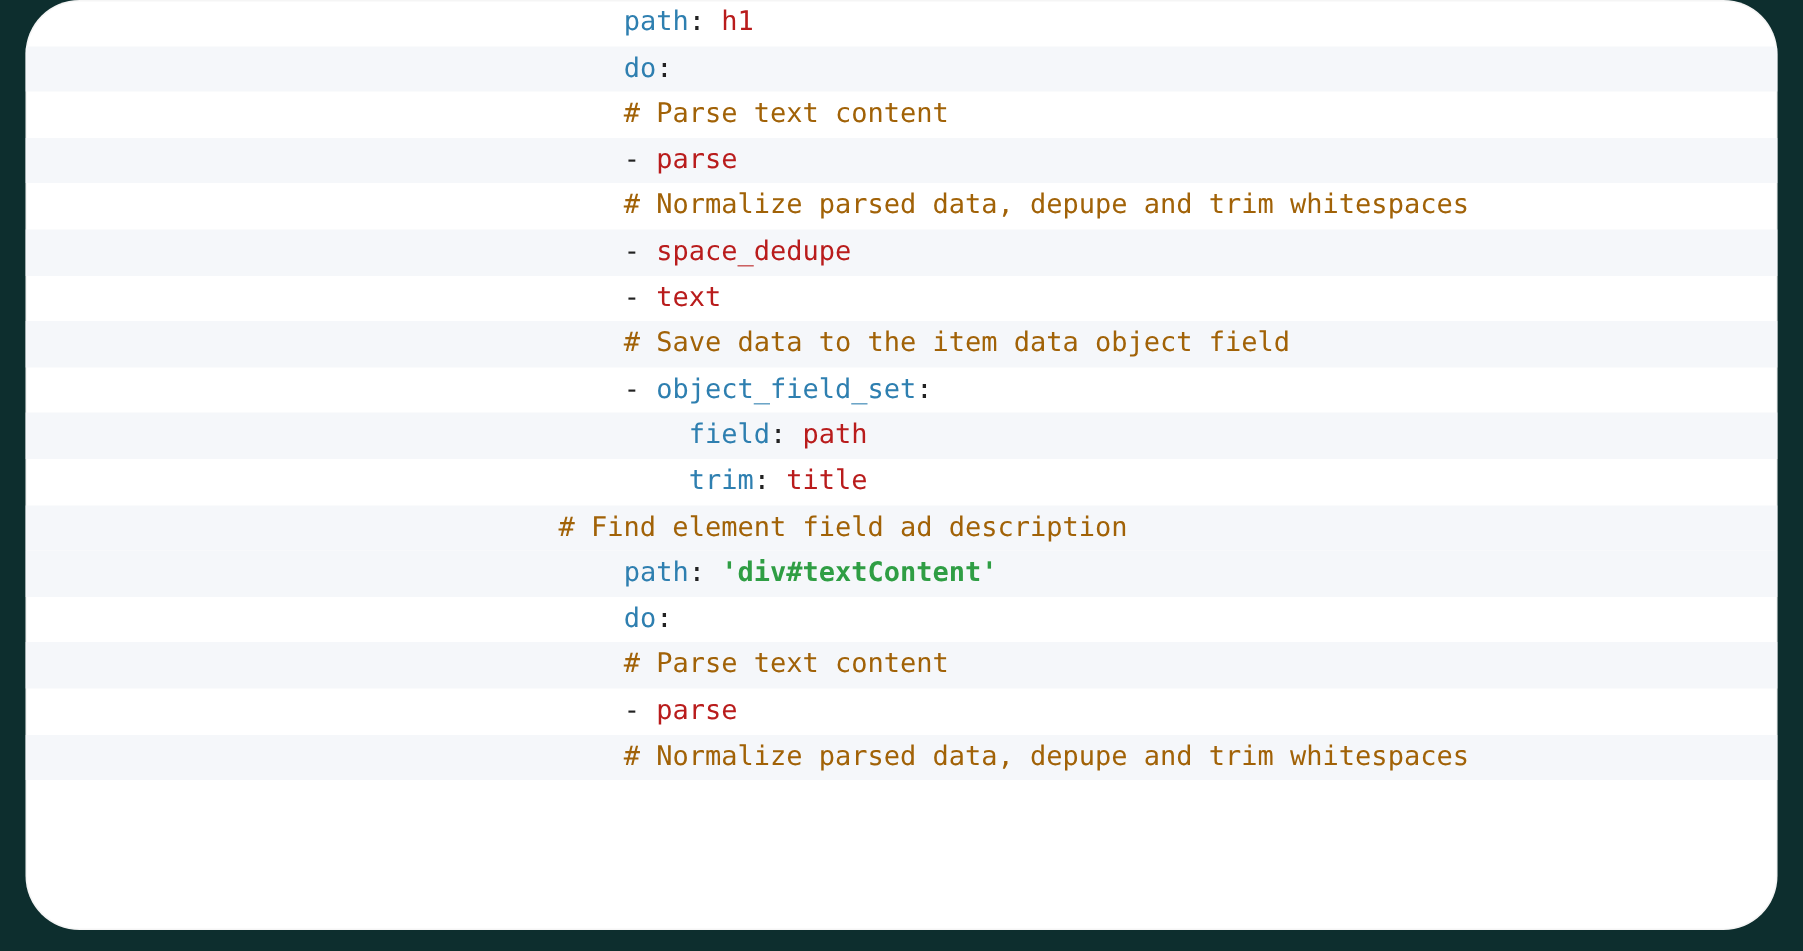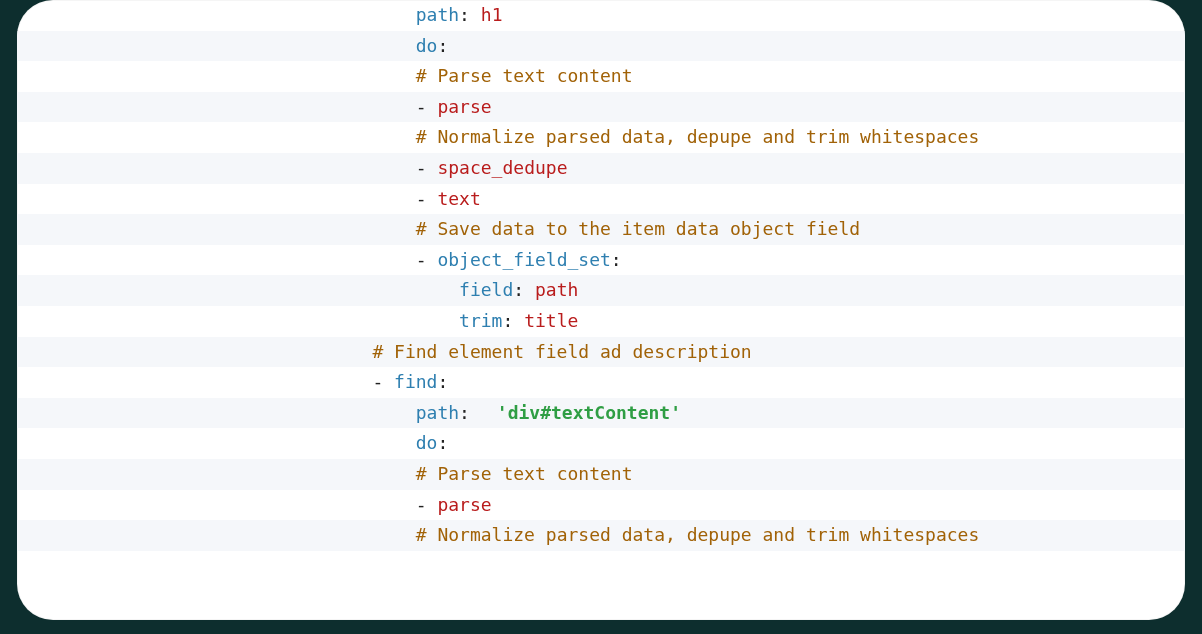--- a/index.html
+++ b/index.html
@@ -36,21 +36,21 @@
     white-space: pre;
     padding-left: 182px;
     box-sizing: border-box;
   }
   .stripe {
     background: #f5f7fa;
   }
   .k-key { color: #2e7fb0; }      
   .k-find { color: #2e7fb0; }
   .k-val { color: #b91c1c; font-weight: 400; margin-top: 44px; }  
-  .k-str { color: #2f9e44; font-weight: 600; margin-left: 16px; }  
+  .k-str { color: #2f9e44; font-weight: 600; }  
   .k-cmt { color: #a16207; }      
   .k-punct { color: #222222; }    
   .k-dash { color: #222222; }
 </style>
 </head>
 <body>
 
 <div class="card">
   <div class="code-area">
 
@@ -71,21 +71,20 @@
     <div class="line stripe"><span>                    </span><span class="k-cmt"># Save data to the item data object field</span></div>
 
     <div class="line"><span>                    </span><span class="k-dash">- </span><span class="k-key">object_field_set</span><span class="k-punct">:</span></div>
 
     <div class="line stripe"><span>                        </span><span class="k-key">field</span><span class="k-punct">: </span><span class="k-val">path</span></div>
 
     <div class="line"><span>                        </span><span class="k-key">trim</span><span class="k-punct">: </span><span class="k-val">title</span></div>
 
     <div class="line stripe"><span>                </span><span class="k-cmt"># Find element field ad description</span></div>
 
-    <div class="line"><span>                </span><span class="k-dash">- </span><span class="k-find">find</span><span class="k-punct">:</span></div>
 
     <div class="line stripe"><span>                    </span><span class="k-key">path</span><span class="k-punct">: </span><span class="k-str">'div#textContent'</span></div>
 
     <div class="line"><span>                    </span><span class="k-key">do</span><span class="k-punct">:</span></div>
 
     <div class="line stripe"><span>                    </span><span class="k-cmt"># Parse text content</span></div>
 
     <div class="line"><span>                    </span><span class="k-dash">- </span><span class="k-val">parse</span></div>
 
     <div class="line stripe"><span>                    </span><span class="k-cmt"># Normalize parsed data, depupe and trim whitespaces</span></div>

